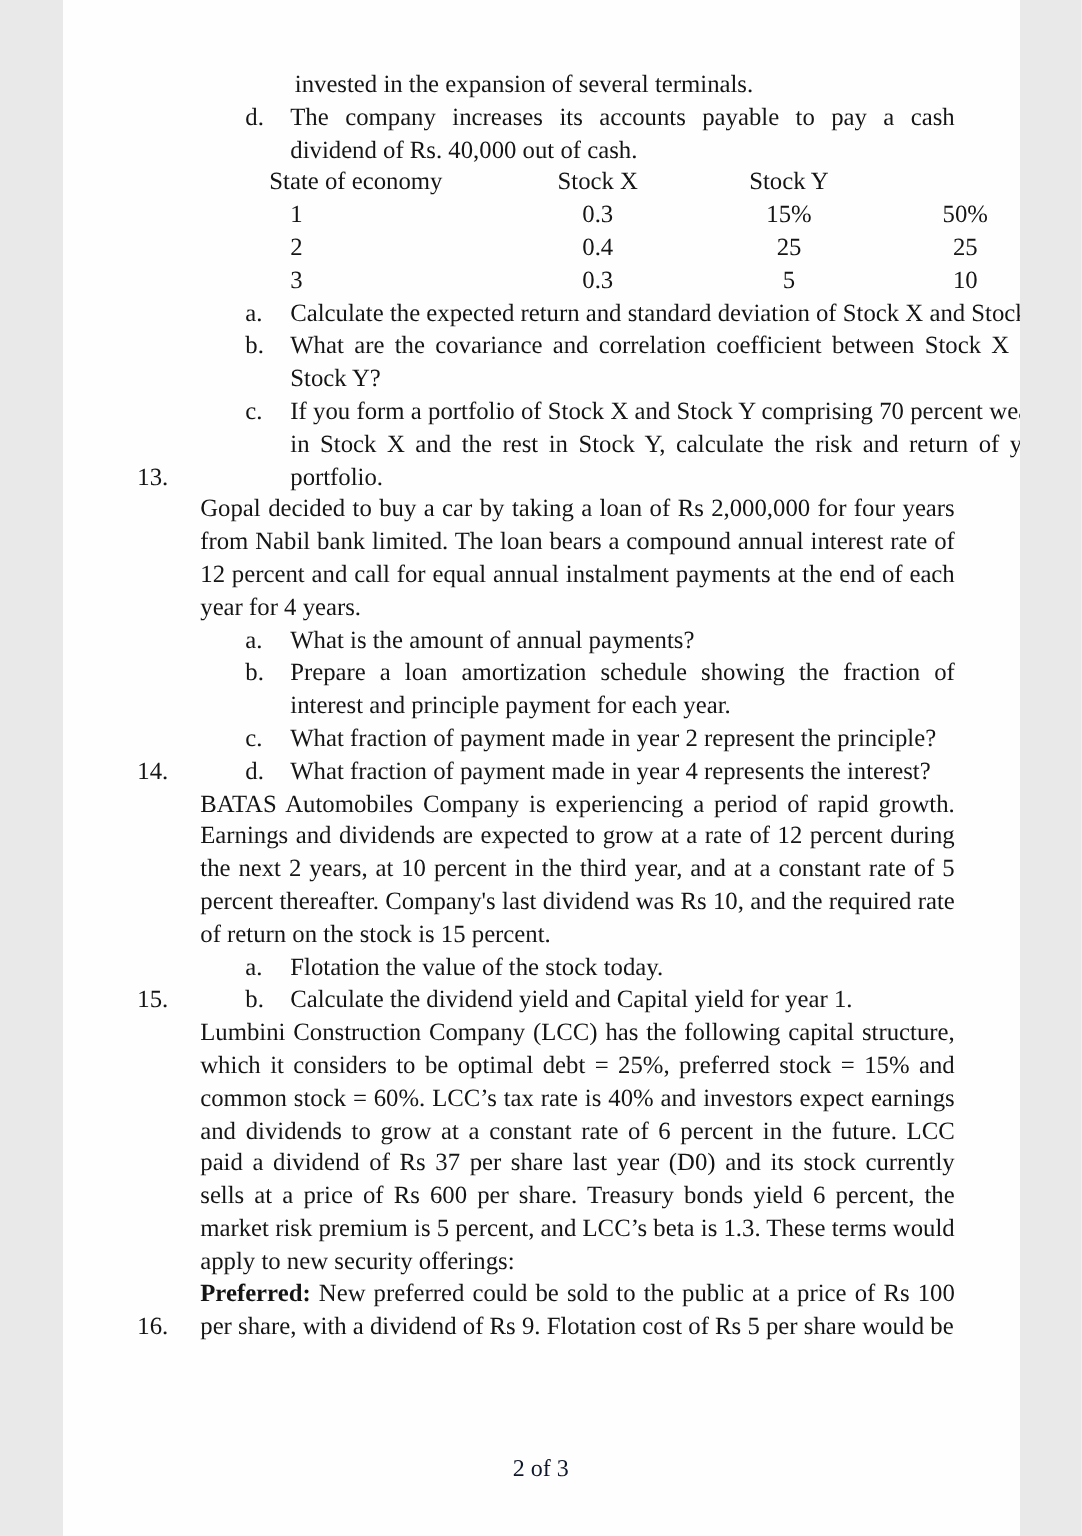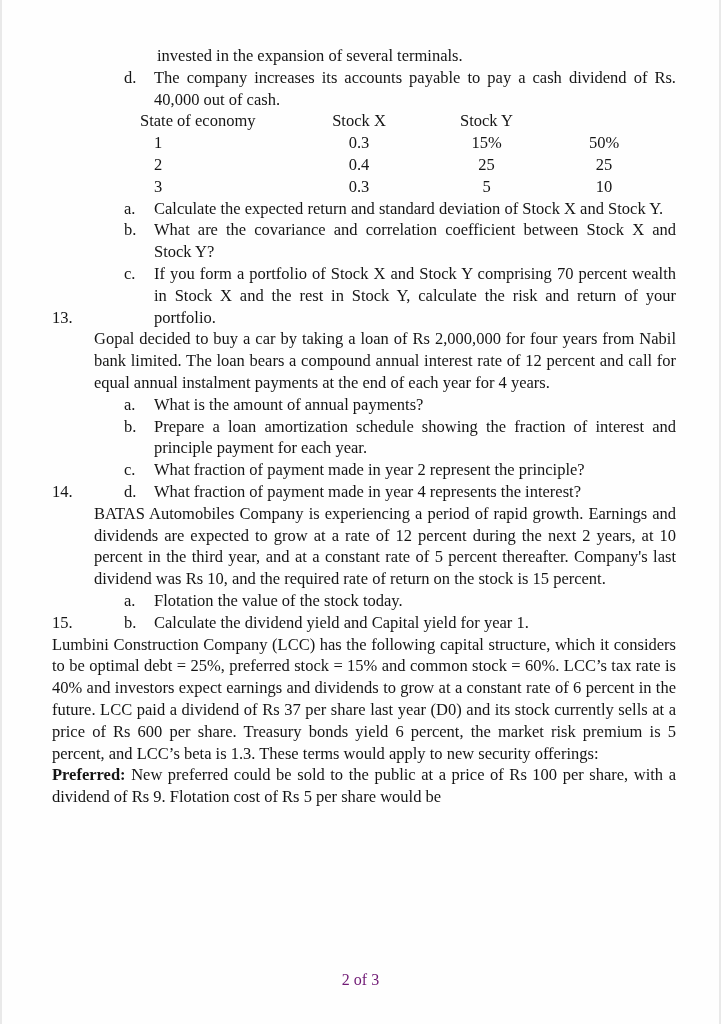--- a/index.html
+++ b/index.html
@@ -1,17 +1,17 @@
 <!DOCTYPE html>
 <html><head>
 <meta charset="utf-8">
 <style>
   html,body{margin:0;padding:0;background:#e9e9e9;}
   .page{
-    width:717px;height:1024px;margin:0 auto;background:#fefefe;
+    width:638px;height:1024px;margin:0 auto;background:#fefefe;
     font-family:"Liberation Serif","DejaVu Serif",serif;
     font-size:16.5px;line-height:21.8px;color:#151515;
     position:relative;box-sizing:border-box;
     padding:45px 43px 14px 50px;overflow:hidden;
   }
   .continuation{margin-left:105px;}
   .item{display:flex;margin:0;align-items:flex-end;}
   .item-num{flex:0 0 42px;}
   .item-body{flex:1;text-align:justify;}
   .subitem{display:flex;margin-left:30px;}
@@ -19,21 +19,21 @@
   .sub-label{flex:0 0 30px;}
   .sub-body{flex:1;text-align:justify;}
   .ptable{margin:0;}
   .trow{display:grid;grid-template-columns:195px 140px 115px 120px;}
   .tcell-1{padding-left:46px;}
   .trow.data .tcell-1{padding-left:60px;}
   .tcell-c{text-align:center;}
   .pref b{font-weight:bold;}
   .footer{
     position:absolute;left:0;right:0;bottom:33px;
-    text-align:center;font-size:16px;color:#701a75;
+    text-align:center;font-size:16px;color:#0f172a;
   }
   p{margin:0;}
 </style>
 </head>
 <body>
 
 <div class="page">
 
   <p class="continuation">invested in the expansion of several terminals.</p>
 
@@ -117,20 +117,21 @@
         <span class="sub-body">Flotation the value of the stock today.</span>
       </div>
       <div class="subitem">
         <span class="sub-label">b.</span>
         <span class="sub-body">Calculate the dividend yield and Capital yield for year 1.</span>
       </div>
     </div>
   </div>
 
   <div class="item">
+    <span class="item-num">16.</span>
     <div class="item-body">
       <p>Lumbini Construction Company (LCC) has the following capital structure, which it considers to be optimal debt = 25%, preferred stock = 15% and common stock = 60%. LCC’s tax rate is 40% and investors expect earnings and dividends to grow at a constant rate of 6 percent in the future. LCC paid a dividend of Rs 37 per share last year (D0) and its stock currently sells at a price of Rs 600 per share. Treasury bonds yield 6 percent, the market risk premium is 5 percent, and LCC’s beta is 1.3. These terms would apply to new security offerings:</p>
       <p class="pref">
         <b>Preferred:</b>
         <span>New preferred could be sold to the public at a price of Rs 100 per share, with a dividend of Rs 9. Flotation cost of Rs 5 per share would be</span>
       </p>
     </div>
   </div>
 
   <div class="footer">2 of 3</div>

